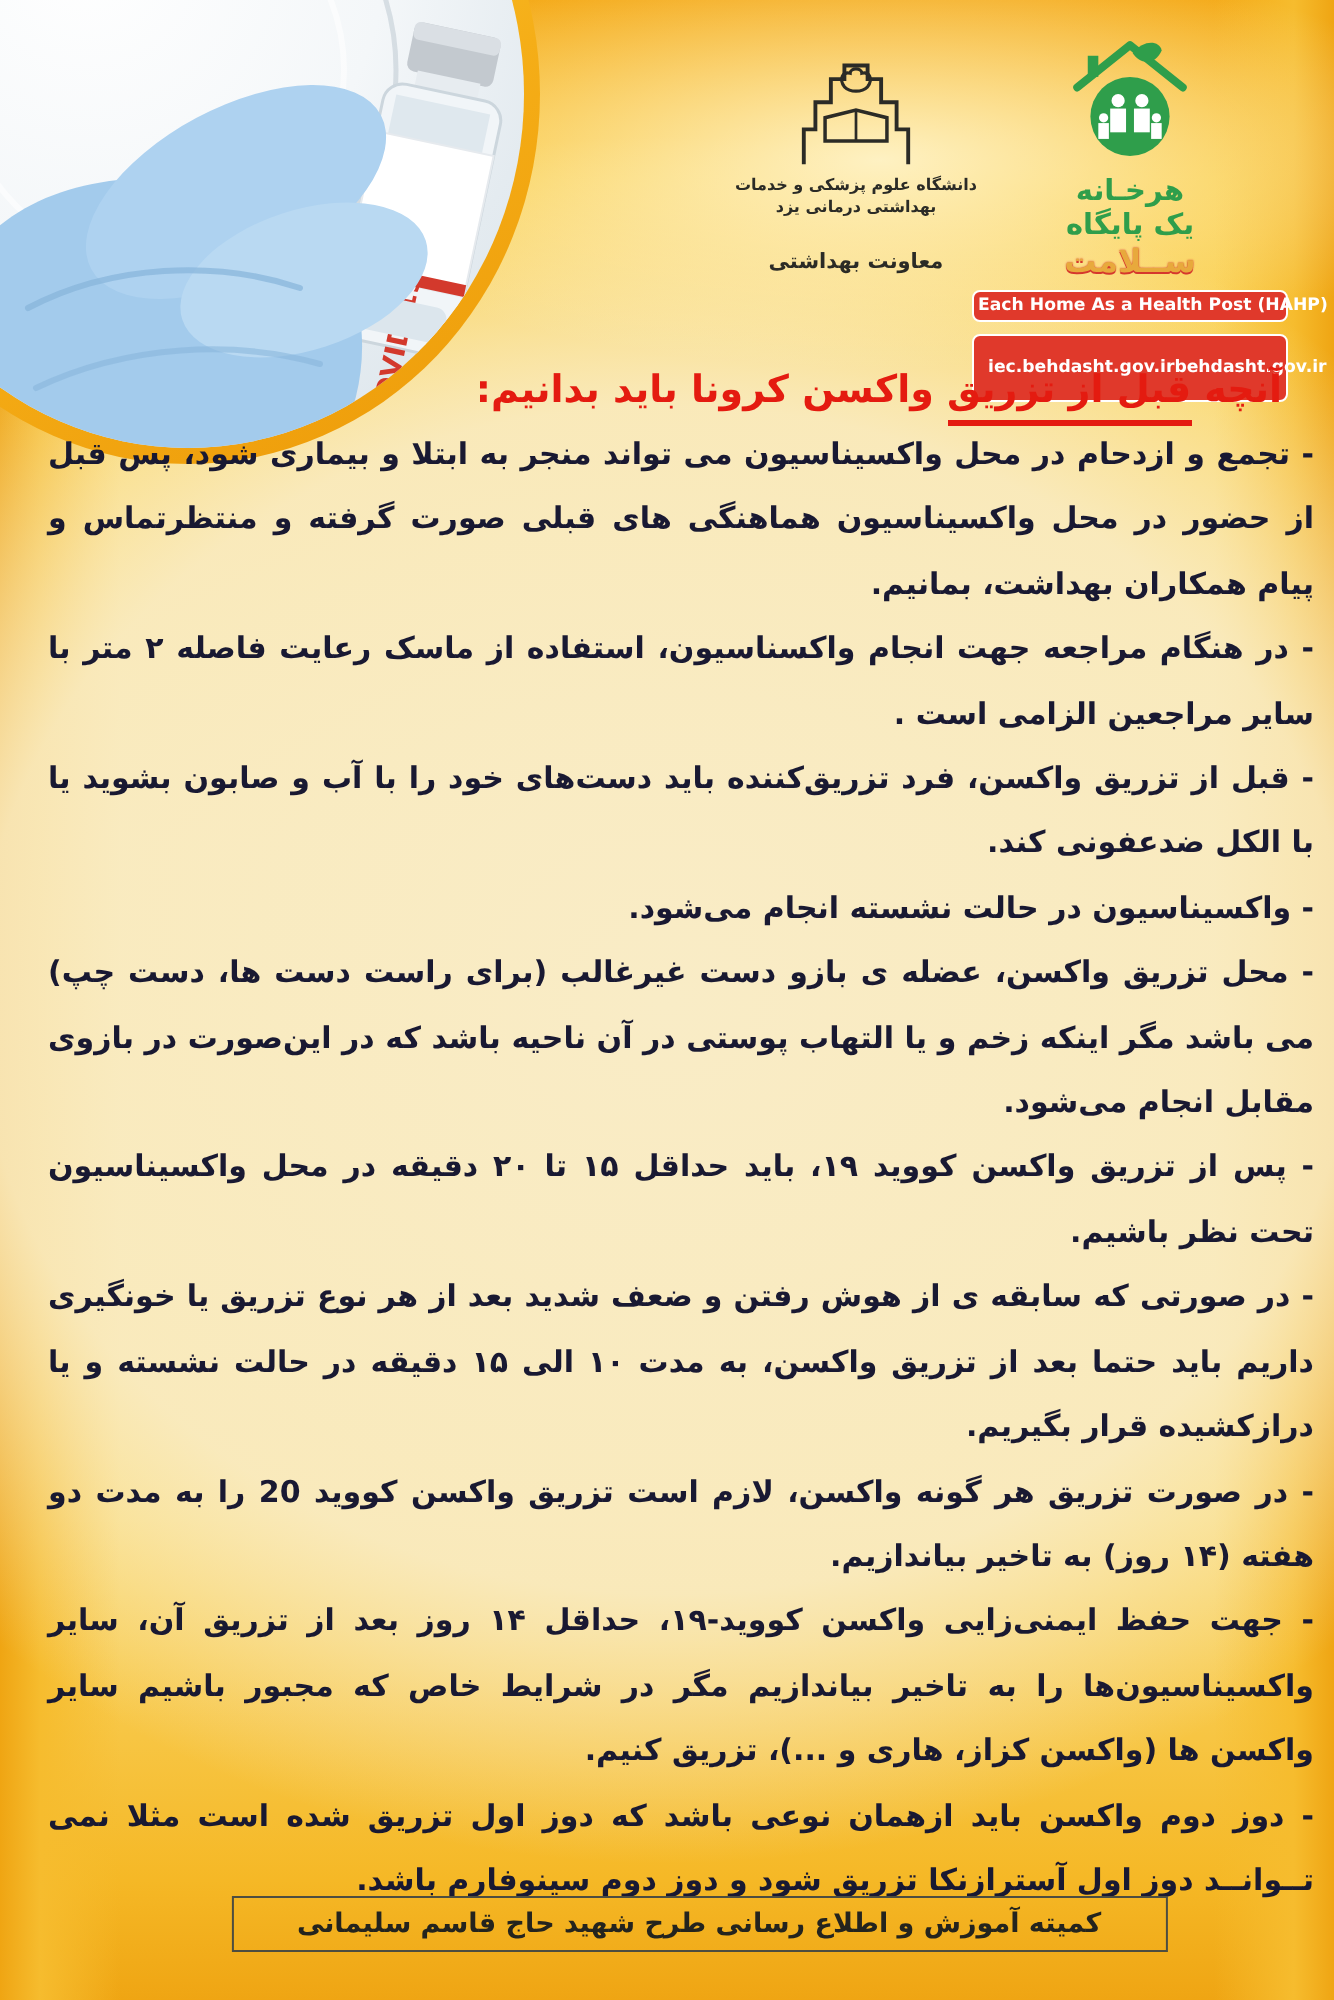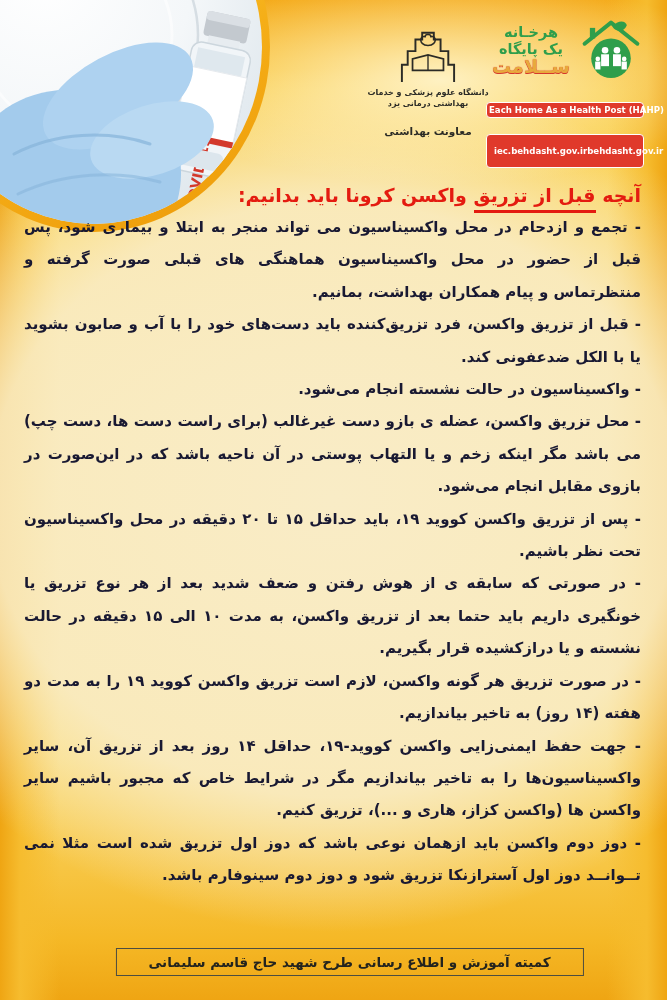--- a/index.html
+++ b/index.html
@@ -18,33 +18,33 @@
   .photo{position:absolute;inset:8px;border-radius:50%;overflow:hidden;
     background:radial-gradient(circle at 35% 30%,#ffffff 0%,#f4f7f9 45%,#e4ebf0 72%,#d9e3ea 100%);}
   .photo svg{display:block;width:100%;height:100%;}
   
   .uni{position:absolute;top:26px;left:360px;width:136px;text-align:center;color:#2b2b26;}
   .uni svg{display:block;margin:0 auto;}
   .uni .l1{font-size:8px;font-weight:bold;line-height:11px;margin-top:3px;}
   .uni .l2{font-size:10.5px;font-weight:bold;line-height:13px;margin-top:16px;}
   
   .hahp{position:absolute;top:12px;left:486px;width:158px;}
-  .hahp-top{display:flex;flex-direction:row;align-items:center;justify-content:flex-start;gap:2px;}
+  .hahp-top{display:flex;flex-direction:column;align-items:center;justify-content:flex-start;gap:2px;}
   .hahp-txt{flex:1;text-align:center;color:#2f9e4b;font-weight:bold;line-height:17px;}
   .hahp-txt .g{font-size:14.5px;}
-  .hahp-txt .gold{font-size:19px;color:#e8a93c;text-shadow:0 0 1px #d6382e, 0 1px 0 #d6382e;letter-spacing:1px;}
+  .hahp-txt .gold{font-size:16px;color:#e8a93c;text-shadow:0 0 1px #d6382e, 0 1px 0 #d6382e;letter-spacing:1px;}
   .banner{background:#e0392b;color:#ffffff;border:1px solid #fff;border-radius:4px;
-    font-size:8.6px;font-weight:bold;text-align:center;padding:2px 2px;margin-top:16px;direction:ltr;white-space:nowrap;}
+    font-size:8.6px;font-weight:bold;text-align:center;padding:2px 2px;margin-top:6px;direction:ltr;white-space:nowrap;}
   .banner.urls{display:flex;justify-content:space-between;padding:11px 7px;}
   
   .title{position:absolute;top:148px;left:20px;right:26px;text-align:right;direction:rtl;
     font-size:19px;font-weight:bold;color:#e41b10;letter-spacing:0;margin-top:36px;}
   .title .u{border-bottom:3px solid #e41b10;padding-bottom:4px;}
   
-  .copy{position:absolute;top:211px;right:26px;left:24px;direction:rtl;text-align:justify;
+  .copy{position:absolute;top:211px;right:10px;left:24px;direction:rtl;text-align:justify;
     color:#191932;font-size:15px;font-weight:bold;line-height:32.4px;}
   .copy p{margin:0;}
   
   .footer{position:absolute;top:948px;left:50%;transform:translateX(-50%);
     border:1.5px solid #4d4d40;padding:5px 32px;font-size:13.5px;font-weight:bold;
     color:#24241e;white-space:nowrap;background:transparent;margin-left:16px;}
 </style>
 </head>
 <body>
 
@@ -120,25 +120,26 @@
       <span>behdasht.gov.ir</span>
     </div>
   </div>
 
   <div class="title">
     <span>آنچه </span><span class="u">قبل از تزریق</span><span> واکسن کرونا باید بدانیم:</span>
   </div>
 
   <div class="copy">
     <p>- تجمع و ازدحام در محل واکسیناسیون می تواند منجر به ابتلا و بیماری شود، پس قبل از حضور در محل واکسیناسیون هماهنگی های قبلی صورت گرفته و منتظرتماس و پیام همکاران بهداشت، بمانیم.</p>
+    <p>- در هنگام  مراجعه جهت انجام واکسناسیون،  استفاده از ماسک رعایت  فاصله ۲ متر با سایر مراجعین الزامی است .</p>
     <p>- قبل از تزریق واکسن، فرد تزریق‌کننده باید دست‌های خود را با آب و صابون بشوید یا با الکل ضدعفونی کند.</p>
     <p>- واکسیناسیون در حالت نشسته انجام می‌شود.</p>
     <p>- محل تزریق واکسن، عضله ی بازو دست غیرغالب (برای راست دست ها، دست چپ)  می باشد مگر اینکه زخم و یا التهاب پوستی در آن ناحیه باشد که در این‌صورت در بازوی مقابل انجام  می‌شود.</p>
     <p>- پس از تزریق واکسن کووید ۱۹، باید حداقل ۱۵ تا ۲۰ دقیقه در محل واکسیناسیون تحت نظر باشیم.</p>
     <p>- در صورتی که سابقه ی از هوش رفتن و ضعف شدید بعد از هر نوع تزریق یا خونگیری داریم باید حتما بعد از تزریق واکسن، به مدت ۱۰ الی ۱۵ دقیقه در حالت نشسته و یا درازکشیده قرار بگیریم.</p>
-    <p>- در صورت تزریق هر گونه واکسن، لازم است تزریق واکسن کووید ۱۹ را به مدت دو هفته (۱۴ روز) به تاخیر بیاندازیم.</p>
+    <p>- در صورت تزریق هر گونه واکسن، لازم است تزریق واکسن کووید 20 را به مدت دو هفته (۱۴ روز) به تاخیر بیاندازیم.</p>
     <p>- جهت حفظ ایمنی‌زایی واکسن کووید-۱۹، حداقل ۱۴ روز بعد از تزریق آن، سایر واکسیناسیون‌ها را به تاخیر بیاندازیم مگر در شرایط خاص که مجبور باشیم سایر واکسن ها (واکسن کزاز، هاری و ...)، تزریق کنیم.</p>
     <p>- دوز دوم واکسن باید ازهمان نوعی باشد که دوز اول تزریق شده است مثلا نمی  تــوانــد   دوز   اول آسترازنکا تزریق شود و دوز دوم سینوفارم باشد.</p>
   </div>
 
   <div class="footer">کمیته آموزش و اطلاع رسانی طرح شهید حاج قاسم سلیمانی</div>
 
 </div>
 
 </body></html>

